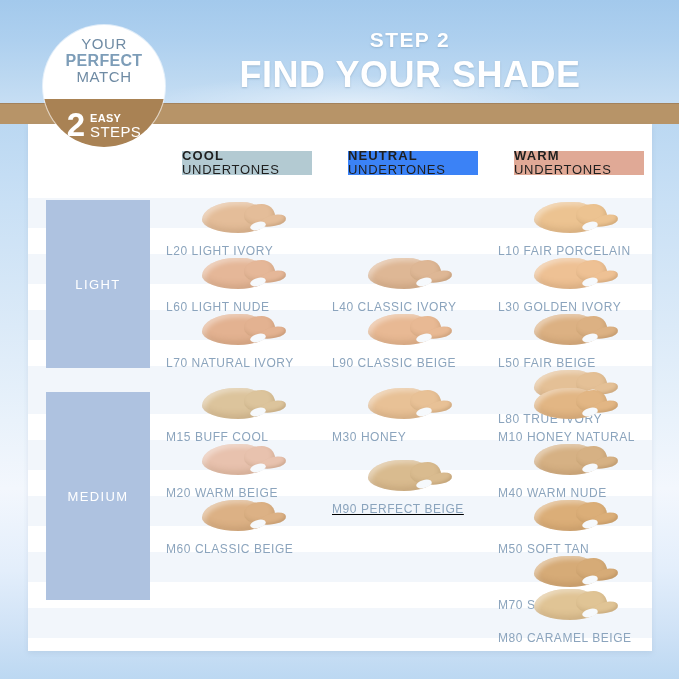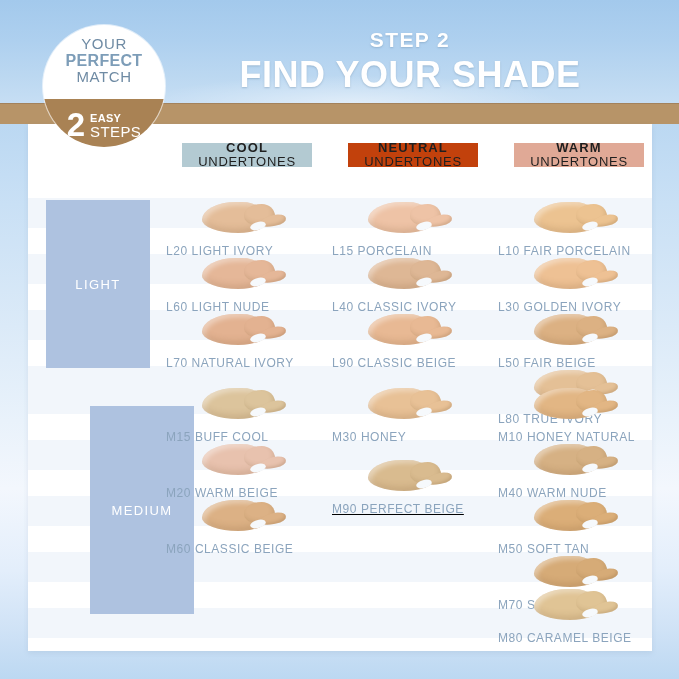--- a/index.html
+++ b/index.html
@@ -81,22 +81,22 @@
     position: absolute; left: 28px; top: 124px; width: 624px; height: 527px;
     background: #ffffff;
     box-shadow: 0 2px 5px rgba(120,150,180,.18);
   }
 
   
   #colheads {
     position: absolute; left: 28px; top: 143px; width: 624px; height: 38px;
   }
   .colhead {
-    position: absolute; top: 0; height: 24px;
-    display: flex; flex-direction: column; align-items: center; justify-content: center;
+    position: absolute; top: 8px; height: 24px;
+    display: flex; flex-direction: column; align-items: flex-start; justify-content: center;
     color: #1f1f1f; text-align: center; line-height: 1.05;
   }
   .colhead .big { font-size: 13px; font-weight: bold; letter-spacing: 1.1px; }
   .colhead .sub { font-size: 13px; letter-spacing: .7px; }
   #ch0 { left: 154px; width: 130px; background: #b3cad2; }
   #ch1 { left: 320px; width: 130px; background: #e8e5da; }
   #ch2 { left: 486px; width: 130px; background: #e0a996; }
 
   
   .band {
@@ -105,21 +105,21 @@
   }
 
   
   .depth {
     position: absolute; left: 46px; width: 104px;
     background: #aec2e0; color: #ffffff;
     display: flex; align-items: center; justify-content: center;
     font-size: 13px; letter-spacing: 1.4px;
   }
   #depth-light  { top: 200px;  height: 168px; }
-  #depth-medium { top: 406px;  height: 208px; margin-left: 44px; }
+  #depth-medium { top: 392px;  height: 208px; }
 
   
   #grid { position: absolute; left: 0; top: 0; width: 679px; height: 679px; }
   .cell { position: absolute; width: 160px; }
   .swatch-wrap { position: relative; width: 96px; height: 38px; margin: 0 auto; }
   .slabel {
     text-align: left; font-size: 12px; letter-spacing: .55px;
     color: #8ba4bd; margin-top: 6px; white-space: nowrap;
   }
 
@@ -187,21 +187,21 @@
     <div class="band" style="top: 496px; background: rgb(242, 246, 251);"></div>
     <div class="band" style="top: 552px; background: rgb(242, 246, 251);"></div>
     <div class="band" style="top: 608px; background: rgb(242, 246, 251);"></div>
   </div>
 
 <div id="colheads">
   <div class="colhead" id="ch0" style="background: rgb(179, 202, 210);">
     <span class="big">COOL</span>
     <span class="sub">UNDERTONES</span>
   </div>
-  <div class="colhead" id="ch1" style="background: #c2410c;">
+  <div class="colhead" id="ch1" style="background: #3b82f6;">
     <span class="big">NEUTRAL</span>
     <span class="sub">UNDERTONES</span>
   </div>
   <div class="colhead" id="ch2" style="background: rgb(224, 169, 150);">
     <span class="big">WARM</span>
     <span class="sub">UNDERTONES</span>
   </div>
 </div>
 
 <div class="depth" id="depth-light" style="background: rgb(174, 194, 224);">
@@ -232,29 +232,20 @@
     </div>
     <div class="cell" style="left: 166px; top: 312px;">
       <div class="swatch-wrap">
         <div class="blob" style="background: rgb(227, 178, 145);"></div>
         <div class="blob2" style="background: rgb(227, 178, 145);"></div>
         <div class="tail" style="background: rgb(227, 178, 145);"></div>
         <div class="nick"></div>
       </div>
       <div class="slabel" style="color: rgb(139, 164, 189);">L70 NATURAL IVORY</div>
     </div>
-    <div class="cell" style="left: 332px; top: 200px;">
-      <div class="swatch-wrap">
-        <div class="blob" style="background: rgb(238, 195, 166);"></div>
-        <div class="blob2" style="background: rgb(238, 195, 166);"></div>
-        <div class="tail" style="background: rgb(238, 195, 166);"></div>
-        <div class="nick"></div>
-      </div>
-      <div class="slabel" style="color: rgb(139, 164, 189);">L15 PORCELAIN</div>
-    </div>
     <div class="cell" style="left: 332px; top: 256px;">
       <div class="swatch-wrap">
         <div class="blob" style="background: rgb(222, 183, 149);"></div>
         <div class="blob2" style="background: rgb(222, 183, 149);"></div>
         <div class="tail" style="background: rgb(222, 183, 149);"></div>
         <div class="nick"></div>
       </div>
       <div class="slabel" style="color: rgb(139, 164, 189);">L40 CLASSIC IVORY</div>
     </div>
     <div class="cell" style="left: 332px; top: 312px;">

